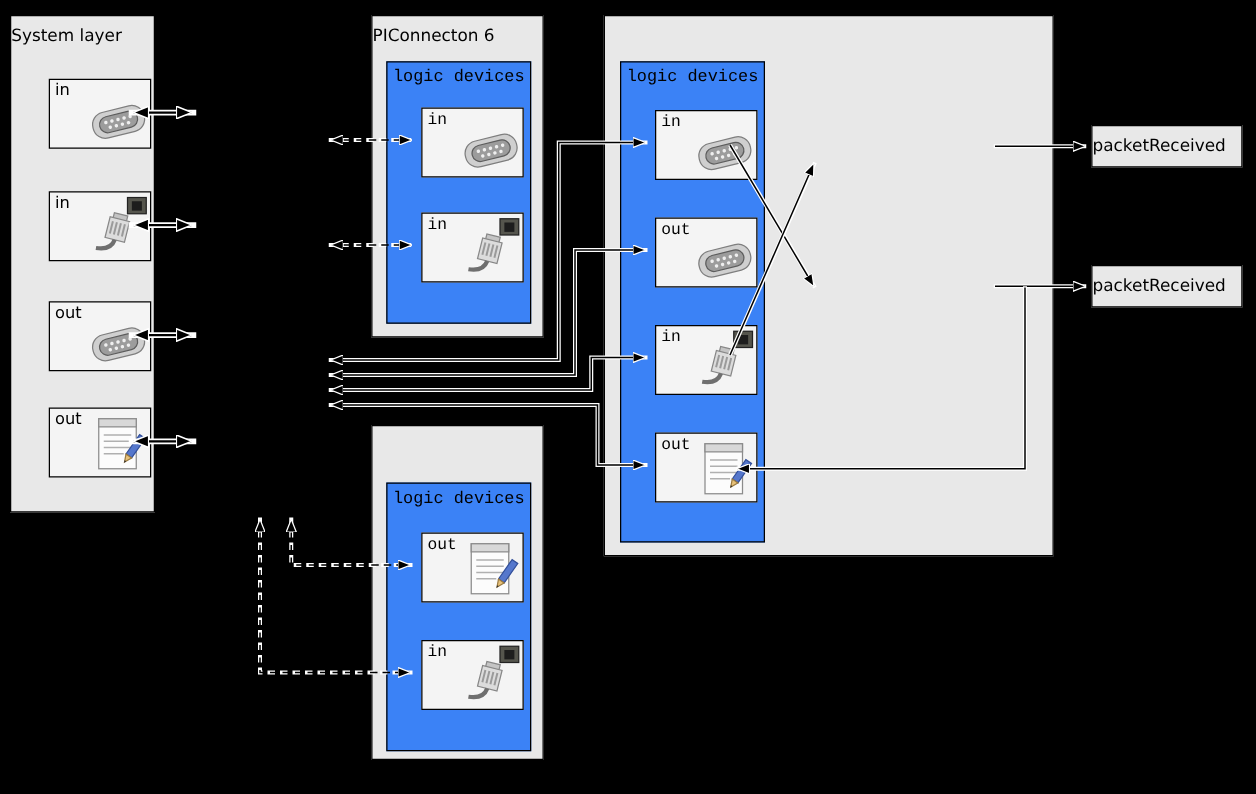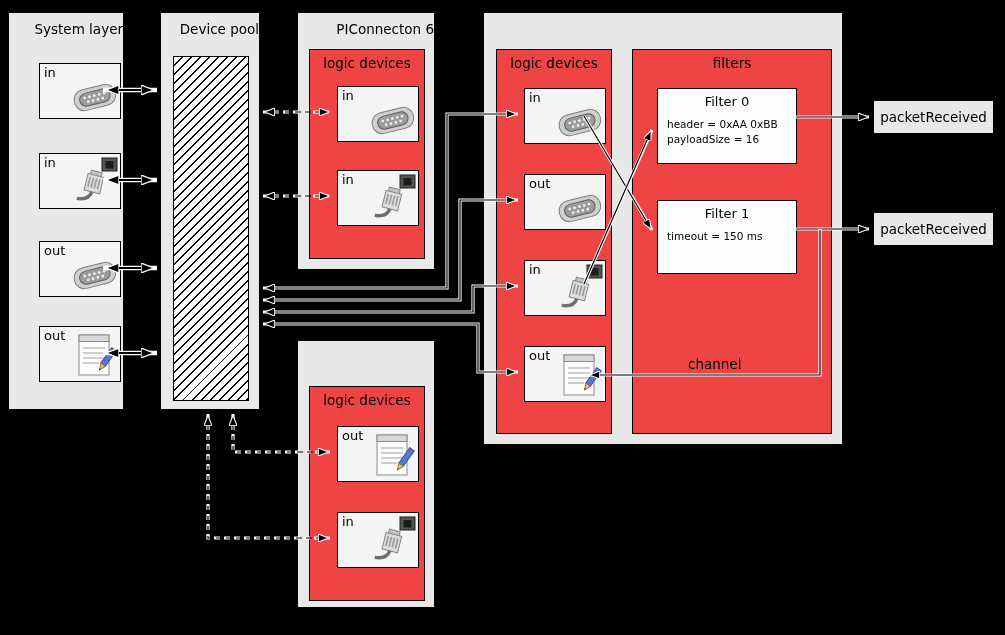--- a/index.html
+++ b/index.html
@@ -1,35 +1,35 @@
 <!DOCTYPE html>
 <html><head>
 <meta charset="utf-8">
 <style>
   * { margin:0; padding:0; box-sizing:border-box; }
   html,body { background:#000; }
   body { font-family:"DejaVu Sans","Liberation Sans",sans-serif; color:#000; }
   #page { position:relative; width:1005px; height:635px; background:#000; overflow:hidden; }
   .box { position:absolute; background:#e8e8e8; border:1px solid #000; }
-  .box-title { text-align:right; font-size:13.5px; padding-top:8px; white-space:nowrap; }
-  .inner { position:absolute; background:#ef4444; border:1px solid #000; }
+  .box-title { text-align:left; font-size:13.5px; padding-top:8px; white-space:nowrap; }
+  .inner { position:absolute; background:#3b82f6; border:1px solid #000;font-family:Liberation Mono, monospace; }
   .inner-title { text-align:center; font-size:13.5px; padding-top:5px; white-space:nowrap; }
   .cell { position:absolute; width:82px; height:56px; background:#f4f4f4; border:1px solid #000; }
   .cell .lbl { position:absolute; top:1px; left:4px; font-size:13px; z-index:2; }
   .cell .dev-icon { position:absolute; inset:0; }
   .cell .dev-icon svg { position:absolute; right:1px; bottom:1px; }
   .hatch { position:absolute; border:1px solid #000;
            background-color:#fff;
            background-image:repeating-linear-gradient(135deg,rgba(0,0,0,0) 0 5px,#000 5px 6.4px); }
   .filter { position:absolute; background:#fdfdfd; border:1px solid #000; }
   .ftitle { text-align:center; font-size:13px; padding-top:5px; }
   .fbody { margin-top:9px; }
   .fline { font-size:10.5px; margin:3px 0 0 9px; white-space:nowrap; }
   .pkt { position:absolute; width:121px; height:34px; background:#e8e8e8; border:1px solid #000;
-         display:flex; align-items:center; justify-content:center; font-size:13.5px; }
+         display:flex; align-items:center; justify-content:flex-start; font-size:13.5px; }
   .channel-label { position:absolute; font-size:13.5px; }
   #arrows { position:absolute; left:0; top:0; pointer-events:none; }
   #arrows .casing { fill:none; stroke:#fff; stroke-width:3.2; }
   #arrows .core   { fill:none; stroke:#000; stroke-width:1.2; }
   #arrows .thick .casing { stroke-width:4.6; }
   #arrows .thick .core   { stroke-width:1.8; }
   #arrows .dashed .casing, #arrows .dashed .core { stroke-dasharray:6 4; }
 </style>
 </head>
 <body>
@@ -117,24 +117,20 @@
               <rect x="28.5" y="14" width="5.5" height="19" fill="#5577cc" stroke="#33509a"></rect>
               <path d="M28.5 33 l2.75 6 l2.75 -6 z" fill="#e8c27a" stroke="#9a7a40"></path>
               <path d="M30.4 37.8 l0.85 1.9 l0.85 -1.9 z" fill="#333"></path>
             </g>
           </svg>
         </span>
       <span class="lbl">out</span>
     </div>
   </div>
 
-  <div class="box" style="left:160px;top:12px;width:100px;height:398px">
-    <div class="box-title">Device pool</div>
-    <div class="hatch" style="left:12px;top:43px;width:76px;height:345px"></div>
-  </div>
 
   <div class="box" style="left:297px;top:12px;width:138px;height:258px">
     <div class="box-title">PIConnecton 6</div>
     <div class="inner" style="left:11px;top:36px;width:116px;height:210px">
       <div class="inner-title">logic devices</div>
       <div class="cell" style="left:27px;top:36px">
         <span class="dev-icon">
             <svg width="48" height="38" viewBox="0 0 48 38">
               <g transform="rotate(-14 24 19)">
                 <rect x="3" y="8" width="42" height="21" rx="10" fill="#cfcfcf" stroke="#7e7e7e"></rect>
@@ -307,37 +303,20 @@
                 <rect x="28.5" y="14" width="5.5" height="19" fill="#5577cc" stroke="#33509a"></rect>
                 <path d="M28.5 33 l2.75 6 l2.75 -6 z" fill="#e8c27a" stroke="#9a7a40"></path>
                 <path d="M30.4 37.8 l0.85 1.9 l0.85 -1.9 z" fill="#333"></path>
               </g>
             </svg>
           </span>
         <span class="lbl">out</span>
       </div>
     </div>
 
-    <div class="inner" style="left:148px;top:36px;width:200px;height:385px">
-      <div class="inner-title">filters</div>
-      <div class="filter" style="left:24px;top:38px;width:140px;height:76px">
-        <div class="ftitle">Filter 0</div>
-        <div class="fbody">
-          <div class="fline">header = 0xAA 0xBB</div>
-          <div class="fline">payloadSize = 16</div>
-        </div>
-      </div>
-      <div class="filter" style="left:24px;top:150px;width:140px;height:74px">
-        <div class="ftitle">Filter 1</div>
-        <div class="fbody">
-          <div class="fline">timeout = 150 ms</div>
-        </div>
-      </div>
-      <div class="channel-label" style="left:55px;top:306px">channel</div>
-    </div>
   </div>
 
   <div class="pkt" style="left:873px;top:100px">
     <span>packetReceived</span>
   </div>
   <div class="pkt" style="left:873px;top:212px">
     <span>packetReceived</span>
   </div>
 
   <svg id="arrows" width="1005" height="635" viewBox="0 0 1005 635">

